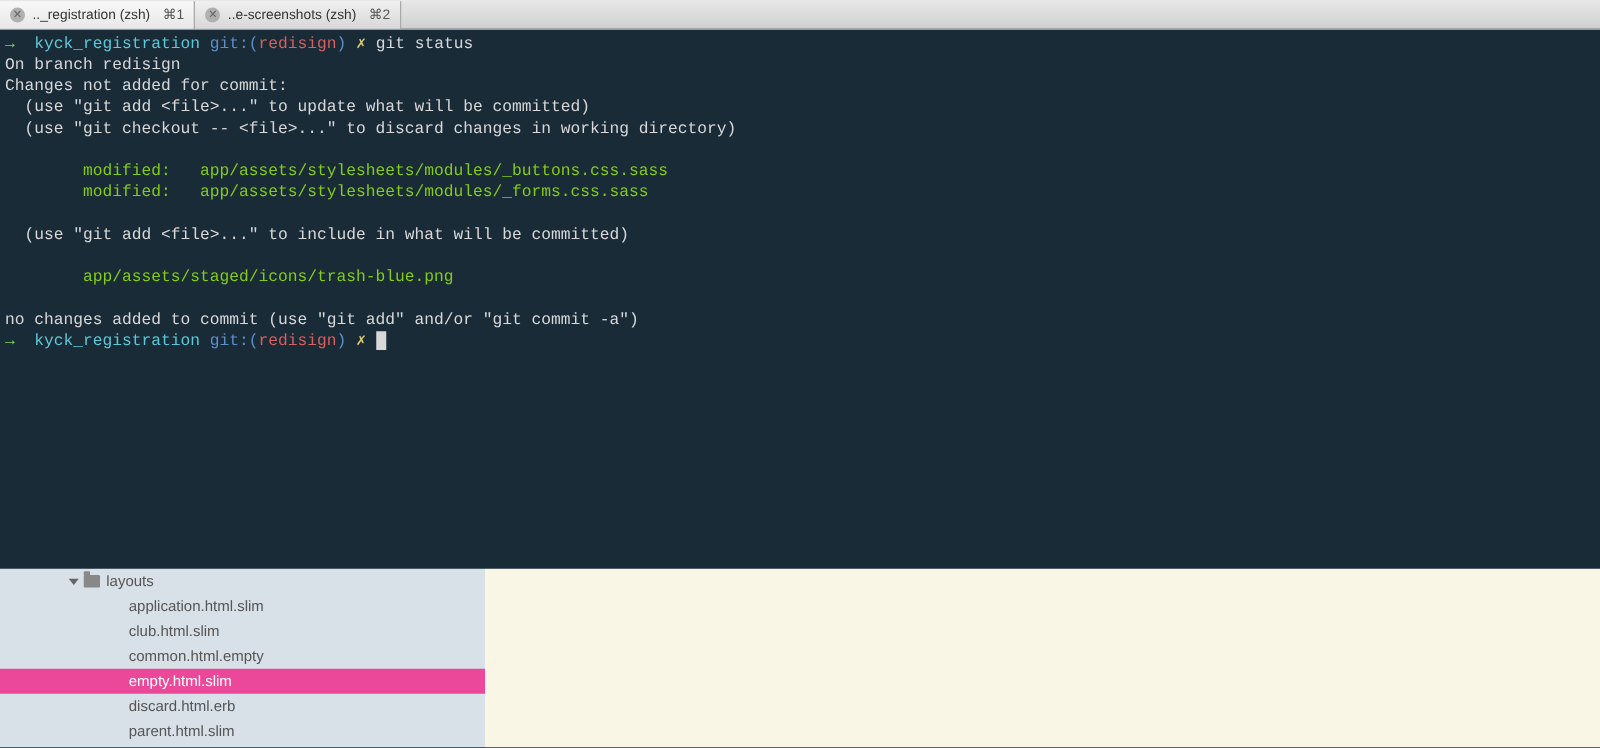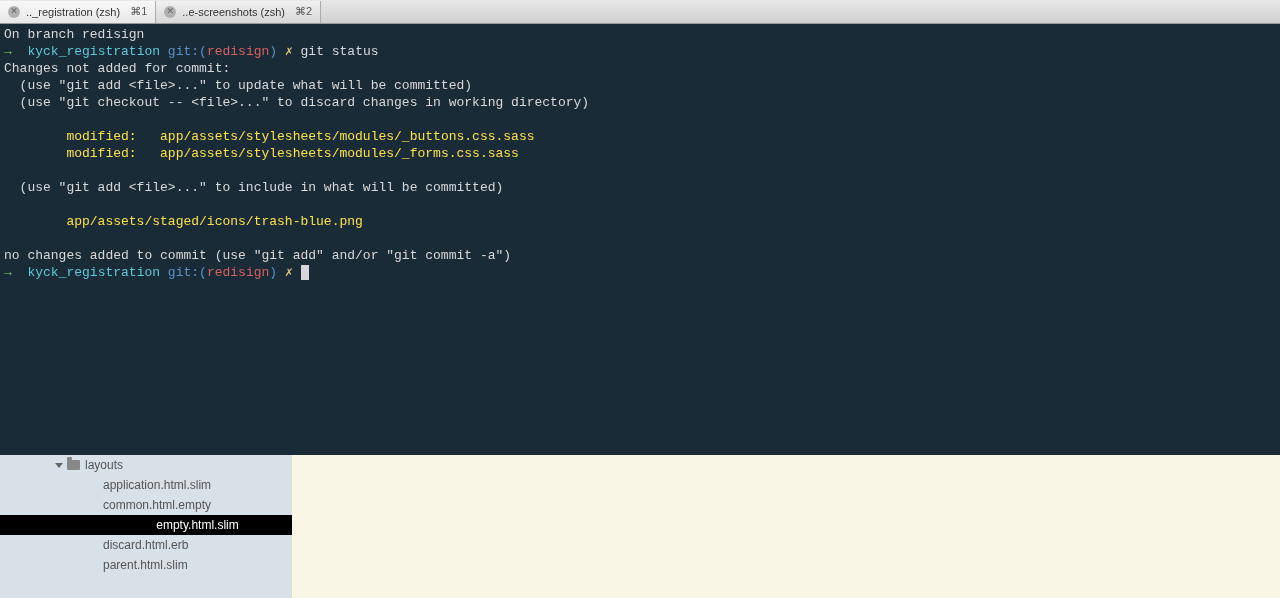--- a/index.html
+++ b/index.html
@@ -94,64 +94,63 @@
     .prompt-x {
       color: #d8c870;
     }
     .cmd {
       color: #d8d8d8;
     }
     .white-text {
       color: #d8d8d8;
     }
     .red-text {
-      color: #fde047;
+      color: #84cc16;
       font-family: Liberation Mono, monospace;
     }
     .block-cursor {
       display: inline-block;
       width: 8px;
       height: 15px;
       background: #d8d8d8;
       vertical-align: text-bottom;
     }
     
     
     .bottom-area {
       position: absolute;
       top: 455px;
       left: 0;
       right: 0;
       bottom: 0;
       display: flex;
     }
     .file-tree {
-      width: 292px;
+      width: 388px;
       background: #d8e0e8;
       font-family: "Lucida Grande", "Helvetica Neue", sans-serif;
       font-size: 12px;
       color: #555;
       overflow: hidden;
     }
     .tree-item {
       height: 20px;
       display: flex;
       align-items: center;
       padding-left: 55px;
     }
     .tree-item.folder {
       padding-left: 55px;
     }
     .tree-item.file {
       padding-left: 103px;
     }
     .tree-item.selected {
-      background: #000000;
+      background: #ec4899;
       color: #fff;
-      justify-content: center;
     }
     .tree-arrow {
       display: inline-block;
       width: 0;
       height: 0;
       border-left: 4px solid transparent;
       border-right: 4px solid transparent;
       border-top: 5px solid #666;
       margin-right: 4px;
     }
@@ -189,22 +188,22 @@
     <span class="tab-short">⌘1</span>
   </div>
   <div class="tab">
     <span class="tab-close">✕</span>
     <span class="tab-title">..e-screenshots (zsh)</span>
     <span class="tab-short">⌘2</span>
   </div>
 </div>
 
 <div class="terminal">
+  <div class="line"><span class="prompt-arrow">→</span>  <span class="prompt-dir">kyck_registration</span> <span class="prompt-git">git:(</span><span class="prompt-branch">redisign</span><span class="prompt-git">)</span> <span class="prompt-x">✗</span> <span class="cmd">git status</span></div>
   <div class="line white-text">On branch redisign</div>
-  <div class="line"><span class="prompt-arrow">→</span>  <span class="prompt-dir">kyck_registration</span> <span class="prompt-git">git:(</span><span class="prompt-branch">redisign</span><span class="prompt-git">)</span> <span class="prompt-x">✗</span> <span class="cmd">git status</span></div>
   <div class="line white-text">Changes not added for commit:</div>
   <div class="line white-text">  (use "git add &lt;file&gt;..." to update what will be committed)</div>
   <div class="line white-text">  (use "git checkout -- &lt;file&gt;..." to discard changes in working directory)</div>
   <div class="line"> </div>
   <div class="line"><span class="red-text">        modified:   </span><span class="red-text">app/assets/stylesheets/modules/_buttons.css.sass</span></div>
   <div class="line"><span class="red-text">        modified:   </span><span class="red-text">app/assets/stylesheets/modules/_forms.css.sass</span></div>
   <div class="line"> </div>
   <div class="line white-text">  (use "git add &lt;file&gt;..." to include in what will be committed)</div>
   <div class="line"> </div>
   <div class="line red-text">        app/assets/staged/icons/trash-blue.png</div>
@@ -217,20 +216,23 @@
   <div class="file-tree">
     <div class="tree-item folder">
       <span class="tree-arrow"></span>
       <span class="tree-folder-icon"></span>
       <span>layouts</span>
     </div>
     <div class="tree-item file">
       <span>application.html.slim</span>
     </div>
     <div class="tree-item file">
+      <span>club.html.slim</span>
+    </div>
+    <div class="tree-item file">
       <span>common.html.empty</span>
     </div>
     <div class="tree-item file selected">
       <span>empty.html.slim</span>
     </div>
     <div class="tree-item file">
       <span>discard.html.erb</span>
     </div>
     <div class="tree-item file">
       <span>parent.html.slim</span>

